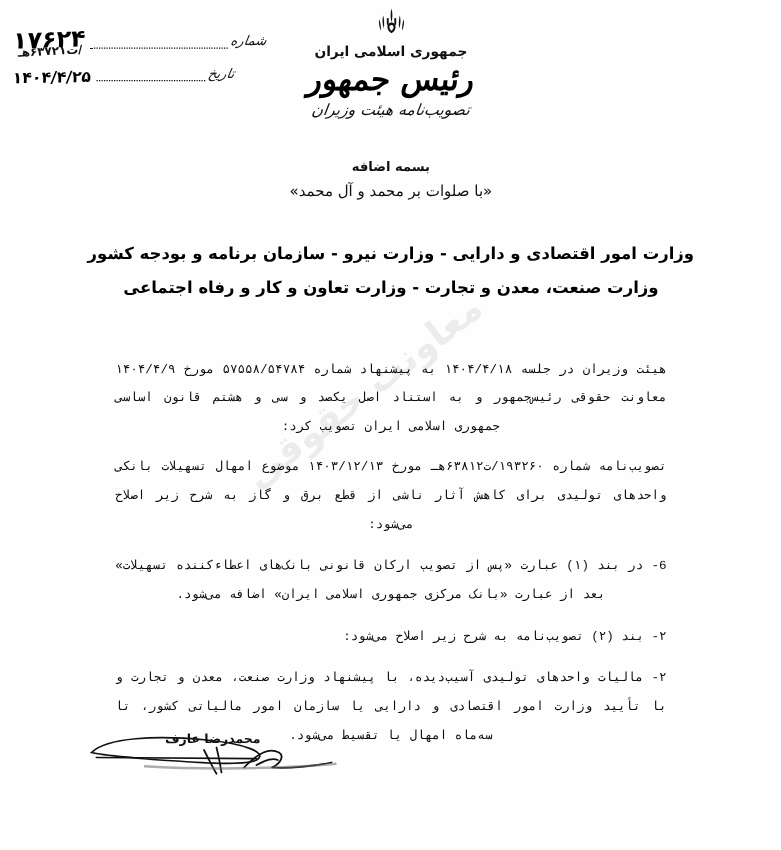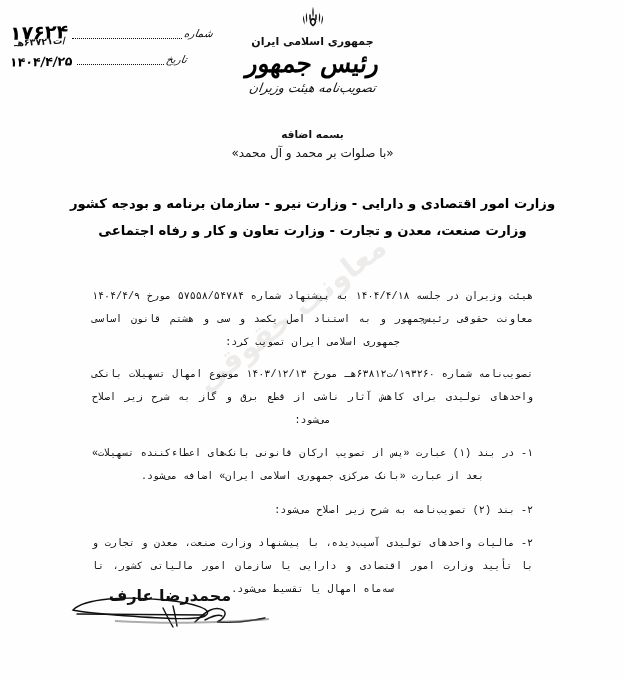--- a/index.html
+++ b/index.html
@@ -188,21 +188,21 @@
 
   
   .signature {
     position: absolute;
     top: 586px;
     left: 0;
     width: 340px;
     text-align: center;
   }
   .sig-name {
-    font-size: 16px;
+    font-size: 10px;
     font-weight: 700;
     color: #111;
     position: relative;
     z-index: 2;
   }
   .sig-scribble {
     position: relative;
     height: 34px;
     margin-top: -9px;
   }
@@ -286,21 +286,21 @@
     </div>
 
     <div class="addressees">
       <div class="addressee-line">وزارت امور اقتصادی و دارایی - وزارت نیرو - سازمان برنامه و بودجه کشور</div>
       <div class="addressee-line">وزارت صنعت، معدن و تجارت - وزارت تعاون و کار و رفاه اجتماعی</div>
     </div>
 
     <div class="body-text">
       <p class="para center-last">هیئت وزیران در جلسه ۱۴۰۴/۴/۱۸ به پیشنهاد شماره ۵۷۵۵۸/۵۴۷۸۴ مورخ ۱۴۰۴/۴/۹ معاونت حقوقی رئیس‌جمهور و به استناد اصل یکصد و سی و هشتم قانون اساسی جمهوری اسلامی ایران تصویب کرد:</p>
       <p class="para center-last">تصویب‌نامه شماره ۱۹۳۲۶۰/ت۶۳۸۱۲هـ مورخ ۱۴۰۳/۱۲/۱۳ موضوع امهال تسهیلات بانکی واحدهای تولیدی برای کاهش آثار ناشی از قطع برق و گاز به شرح زیر اصلاح می‌شود:</p>
-      <p class="para center-last">۱- در بند (۱) عبارت «پس از تصویب ارکان قانونی بانک‌های اعطاء‌کننده تسهیلات» بعد از عبارت «بانک مرکزی جمهوری اسلامی ایران» اضافه می‌شود.</p>
+      <p class="para center-last">6- در بند (۱) عبارت «پس از تصویب ارکان قانونی بانک‌های اعطاء‌کننده تسهیلات» بعد از عبارت «بانک مرکزی جمهوری اسلامی ایران» اضافه می‌شود.</p>
       <p class="para para-last-right">۲- بند (۲) تصویب‌نامه به شرح زیر اصلاح می‌شود:</p>
       <p class="para center-last">۲- مالیات واحدهای تولیدی آسیب‌دیده، با پیشنهاد وزارت صنعت، معدن و تجارت و با تأیید وزارت امور اقتصادی و دارایی یا سازمان امور مالیاتی کشور، تا سه‌ماه امهال یا تقسیط می‌شود.</p>
     </div>
 
     <div class="signature">
       <div class="sig-name">محمدرضا عارف</div>
       <div class="sig-scribble">
         <svg width="230" height="34" viewBox="0 0 230 34">
           <g fill="none" stroke="#111" stroke-width="1.4" stroke-linecap="round">
             <path d="M18 14 C30 2 70 0 110 4 C140 7 160 14 150 20 C140 25 100 22 60 19 C40 17 25 16 18 14 Z"></path>

